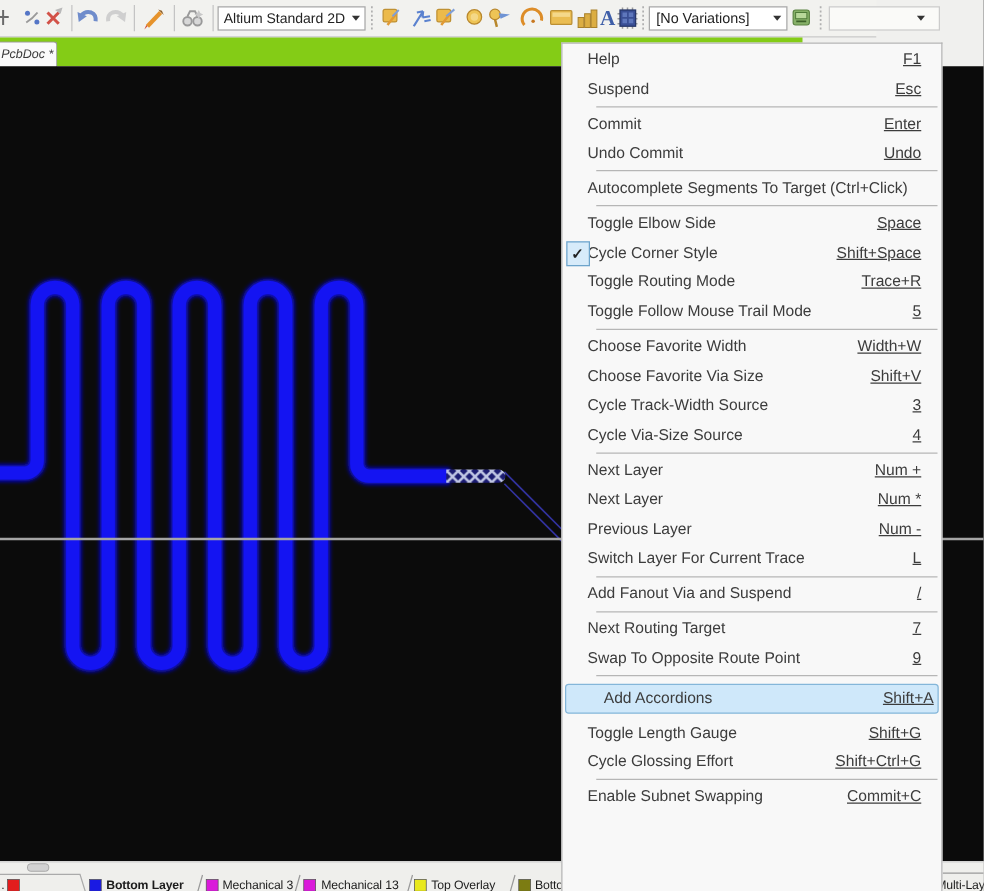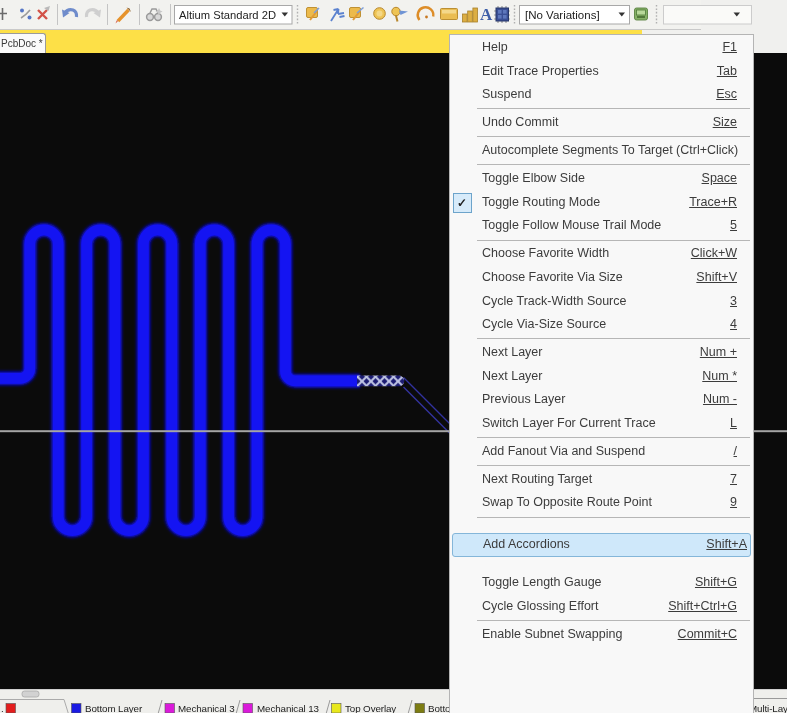--- a/index.html
+++ b/index.html
@@ -1,36 +1,36 @@
 <!DOCTYPE html>
 <html><head>
 <meta charset="utf-8">
 <style>
   html,body{margin:0;padding:0;}
   body{width:787px;height:713px;position:relative;overflow:hidden;
        font-family:"Liberation Sans", sans-serif;background:#f0f0ee;}
   #toolbar{position:absolute;left:0;top:0;width:701px;height:29px;
            background:#f2f2ef;border-bottom:1px solid #c9c9c9;}
-  #tabrow{position:absolute;left:0;top:30px;width:642px;height:23px;background:#fde047;}
+  #tabrow{position:absolute;left:0;top:30px;width:642px;height:23px;background:#84cc16;font-style:italic;}
   #doctab{position:absolute;left:0;top:3px;width:45px;height:20px;background:#fafafa;
           border:1px solid #9a9a9a;border-left:none;border-bottom:none;border-radius:0 3px 0 0;
           font-size:10px;color:#3a3a3a;line-height:20px;white-space:nowrap;text-indent:1px;}
   #canvas{position:absolute;left:0;top:53px;width:787px;height:636px;background:#0b0b0b;}
   #bottombar{position:absolute;left:0;top:689px;width:787px;height:24px;background:#efefec;
              border-top:1px solid #d0d0d0;}
   .ltx{position:absolute;top:12.5px;font-size:9.8px;letter-spacing:-0.1px;color:#1c1c1c;white-space:nowrap;}
   #menu{position:absolute;left:449px;top:34px;width:303px;height:680px;
         background:#f8f8f8;border:1px solid #b4b4b4;border-bottom:none;}
   .mi{height:23.6px;line-height:23.6px;font-size:12.5px;color:#3c3c3c;
-      padding-left:32px;padding-right:16px;position:relative;white-space:nowrap;}
+      padding-left:20px;padding-right:16px;position:relative;white-space:nowrap;}
   .mi .sc{position:absolute;right:16px;top:0;text-decoration:underline;}
   .msep{height:4.4px;position:relative;}
   .msep div{position:absolute;top:1.7px;left:27px;right:3px;border-top:1px solid #b6b6b6;}
   .hl{background:#cfe8fa;border:1px solid #84b6d9;border-radius:3px;
-      margin:14px 2px;height:21.6px;line-height:21.6px;padding-left:30px;padding-right:14px;}
+      margin:4px 2px;height:21.6px;line-height:21.6px;padding-left:30px;padding-right:14px;}
   .hl .sc{right:3px;}
   #chk{position:absolute;left:2.5px;top:158px;width:17px;height:18px;background:#d7ebfa;
        border:1px solid #6da4cb;color:#222;font-size:12px;font-weight:bold;
        text-align:center;line-height:18px;}
   #pad1{height:1px;}
 </style>
 </head>
 <body>
 <div id="toolbar">
 <svg width="787" height="29">
@@ -171,50 +171,51 @@
     <rect x="6" y="13.5" width="9.5" height="9.5" fill="#e31d1d"></rect>
     <rect x="71.5" y="13.5" width="9.5" height="9.5" fill="#1a1ae3"></rect>
     <rect x="165" y="13.5" width="9.5" height="9.5" fill="#da1ada"></rect>
     <rect x="243" y="13.5" width="9.5" height="9.5" fill="#da1ada"></rect>
     <rect x="331.5" y="13.5" width="9.5" height="9.5" fill="#e8e81c"></rect>
     <rect x="415" y="13.5" width="9.5" height="9.5" fill="#7c7c12"></rect>
   </g>
 </svg>
   <span class="ltx" style="left:1px;">.</span>
   <span class="ltx" style="left:20px;margin-top:40px;">Top Layer</span>
-  <span class="ltx" style="left:85px;font-weight:normal;">Bottom Layer</span>
+  <span class="ltx" style="left:85px;font-weight:bold;">Bottom Layer</span>
   <span class="ltx" style="left:178px;">Mechanical 3</span>
   <span class="ltx" style="left:257px;">Mechanical 13</span>
   <span class="ltx" style="left:345px;">Top Overlay</span>
   <span class="ltx" style="left:428px;">Bottom Ove</span>
   <span class="ltx" style="left:749px;">Multi-Layer</span>
 </div>
 <div id="menu">
   <div id="pad1"></div>
   <div class="mi">Help<span class="sc">F1</span></div>
-  <div class="mi">Edit Trace Properties<span class="sc">Tab</span></div>
   <div class="mi">Suspend<span class="sc">Esc</span></div>
   <div class="msep">
       <div></div>
     </div>
-  <div class="mi">Undo Commit<span class="sc">Size</span></div>
+  <div class="mi">Commit<span class="sc">Enter</span></div>
+  <div class="mi">Undo Commit<span class="sc">Undo</span></div>
   <div class="msep">
       <div></div>
     </div>
   <div class="mi">Autocomplete Segments To Target (Ctrl+Click)</div>
   <div class="msep">
       <div></div>
     </div>
   <div class="mi">Toggle Elbow Side<span class="sc">Space</span></div>
+  <div class="mi">Cycle Corner Style<span class="sc">Shift+Space</span></div>
   <div class="mi">Toggle Routing Mode<span class="sc">Trace+R</span></div>
   <div class="mi">Toggle Follow Mouse Trail Mode<span class="sc">5</span></div>
   <div class="msep">
       <div></div>
     </div>
-  <div class="mi">Choose Favorite Width<span class="sc">Click+W</span></div>
+  <div class="mi">Choose Favorite Width<span class="sc">Width+W</span></div>
   <div class="mi">Choose Favorite Via Size<span class="sc">Shift+V</span></div>
   <div class="mi">Cycle Track-Width Source<span class="sc">3</span></div>
   <div class="mi">Cycle Via-Size Source<span class="sc">4</span></div>
   <div class="msep">
       <div></div>
     </div>
   <div class="mi">Next Layer<span class="sc">Num +</span></div>
   <div class="mi">Next Layer<span class="sc">Num *</span></div>
   <div class="mi">Previous Layer<span class="sc">Num -</span></div>
   <div class="mi">Switch Layer For Current Trace<span class="sc">L</span></div>

